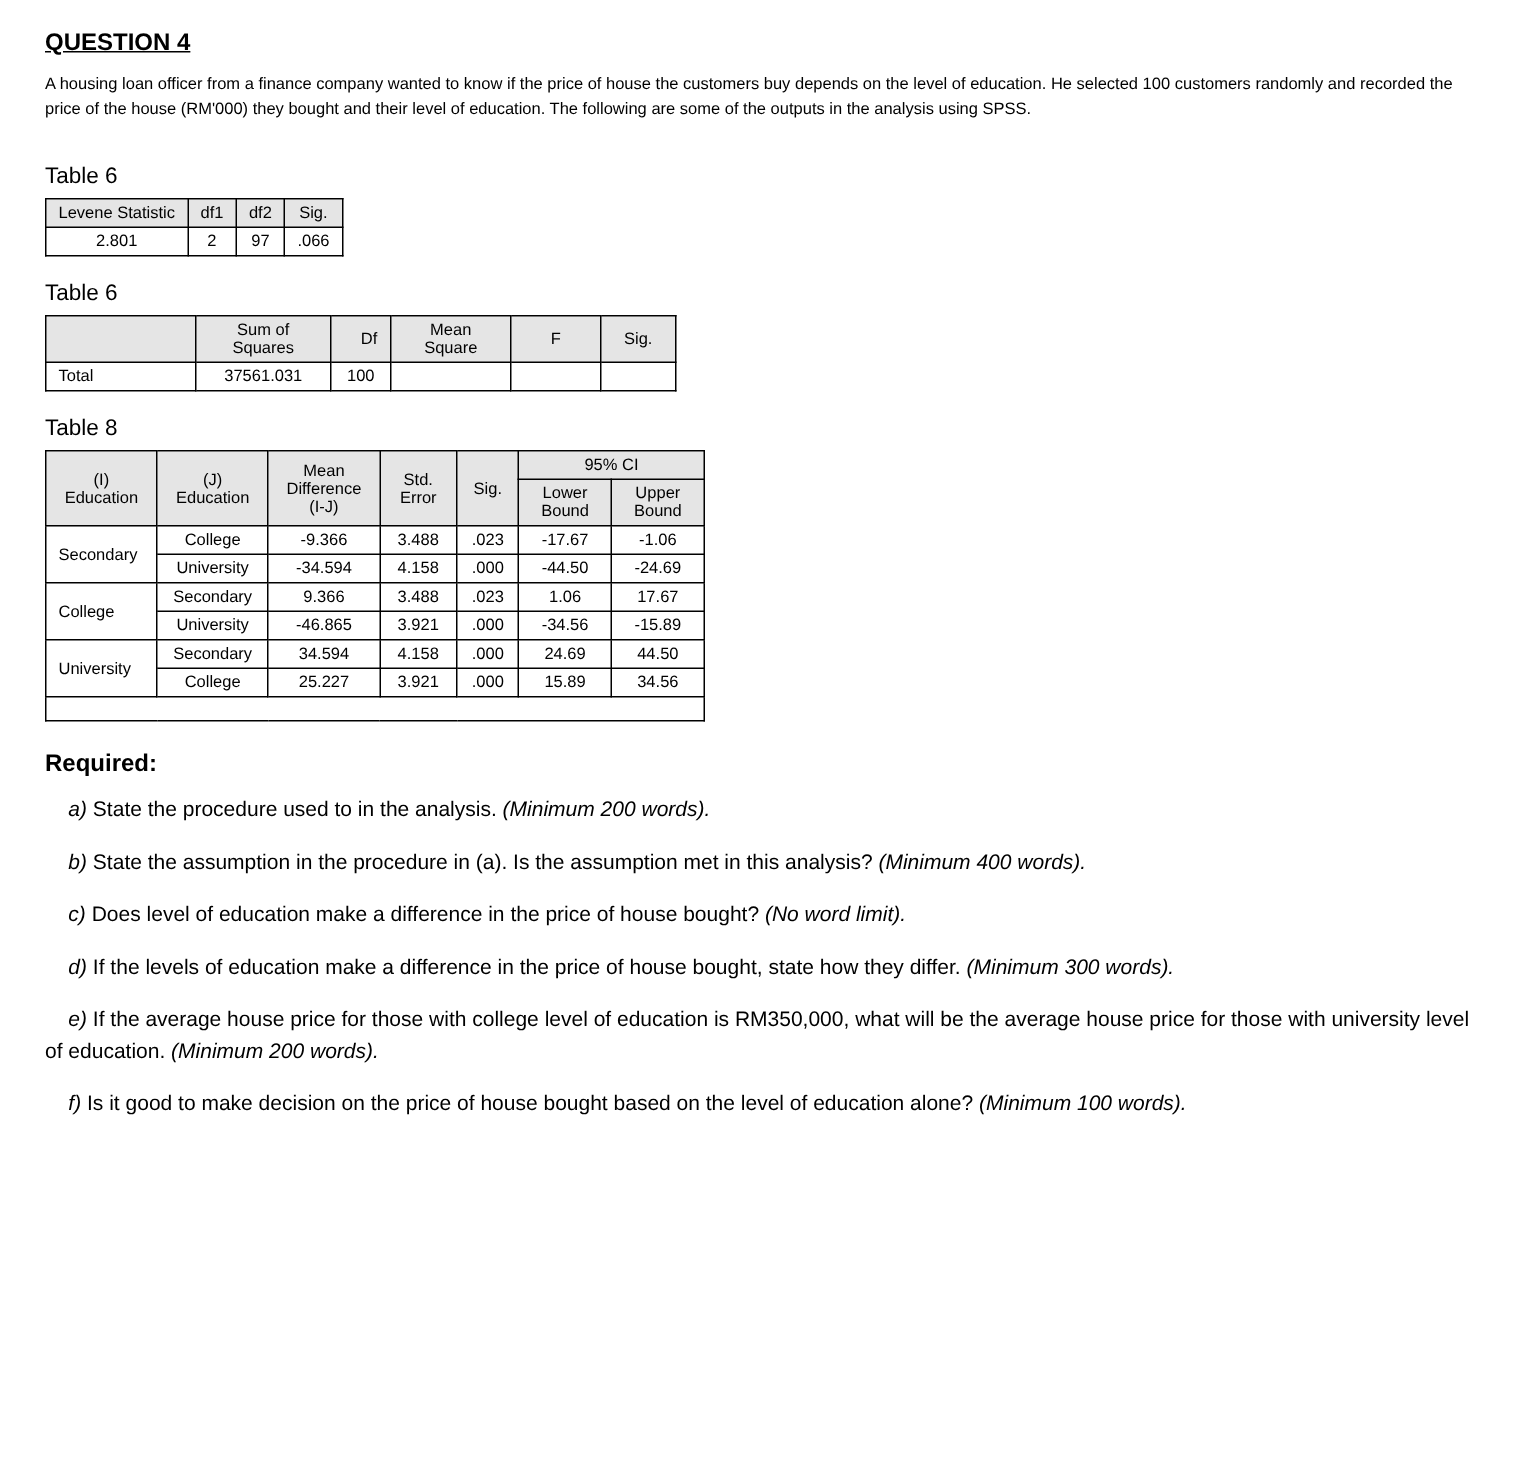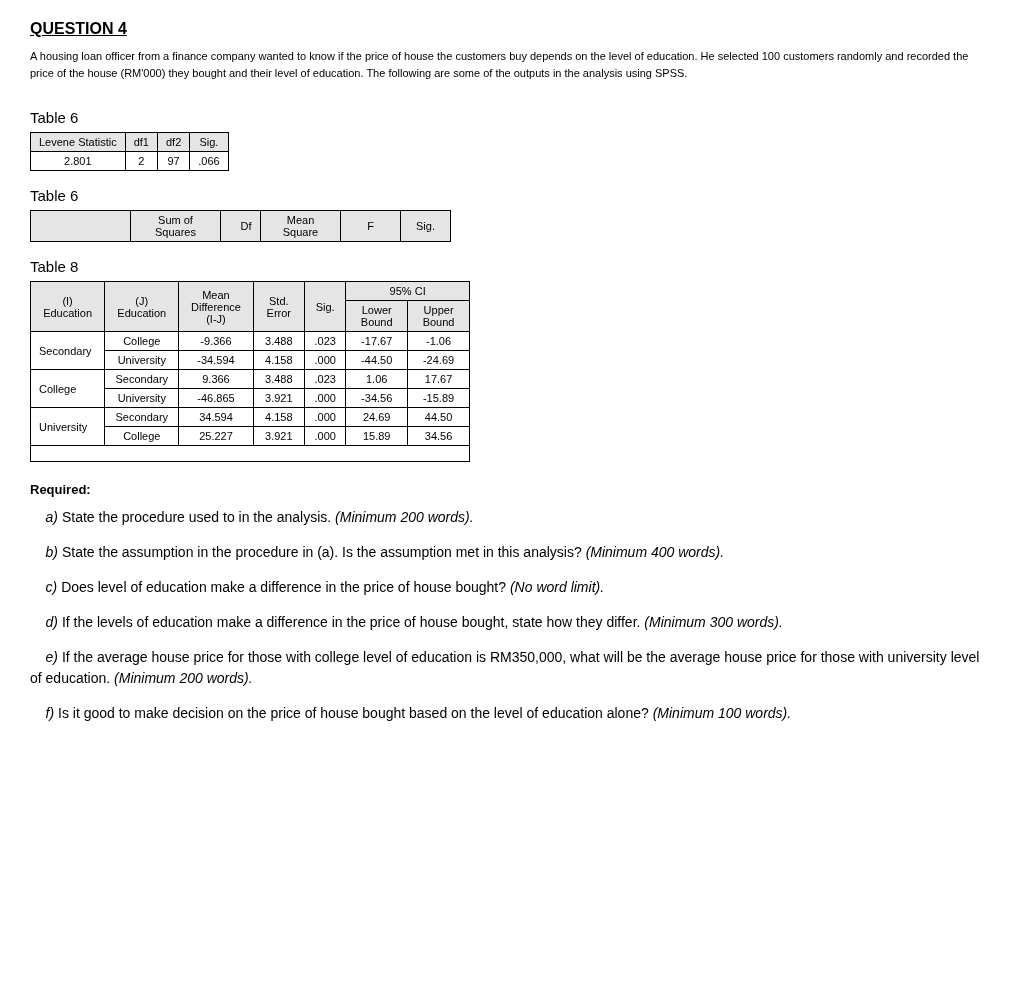--- a/index.html
+++ b/index.html
@@ -36,21 +36,21 @@
     table td, table th {
       border: 1px solid #000;
       padding: 3px 8px;
       text-align: center;
     }
     table th {
       background: #e5e5e5;
       font-weight: normal;
     }
     .required-label {
-      font-size: 13px;
+      font-size: 16px;
       margin-top: 20px;
       margin-bottom: 10px;
     }
     .question-item {
       font-size: 14px;
       margin-bottom: 14px;
       line-height: 1.5;
     }
     td.left-align { text-align: left; }
   </style>
@@ -83,20 +83,28 @@
 <table>
   <tbody>
       <tr>
     <th style="width:100px;"></th>
     <th style="width:90px;">Sum of<br>Squares</th>
     <th style="width:40px;padding-left:19px;">Df</th>
     <th style="width:80px;">Mean<br>Square</th>
     <th style="width:60px;">F</th>
     <th style="width:50px;">Sig.</th>
   </tr>
+  <tr>
+    <td class="left-align">Total</td>
+    <td>37561.031</td>
+    <td>100</td>
+    <td></td>
+    <td></td>
+    <td></td>
+  </tr>
 </tbody>
   </table>
 
 <div class="table-label">Table 8</div>
 <table style="min-width:440px;">
   <tbody>
       <tr>
     <th rowspan="2" style="width:72px;">(I)<br>Education</th>
     <th rowspan="2" style="width:72px;">(J)<br>Education</th>
     <th rowspan="2" style="width:72px;">Mean<br>Difference<br>(I-J)</th>

